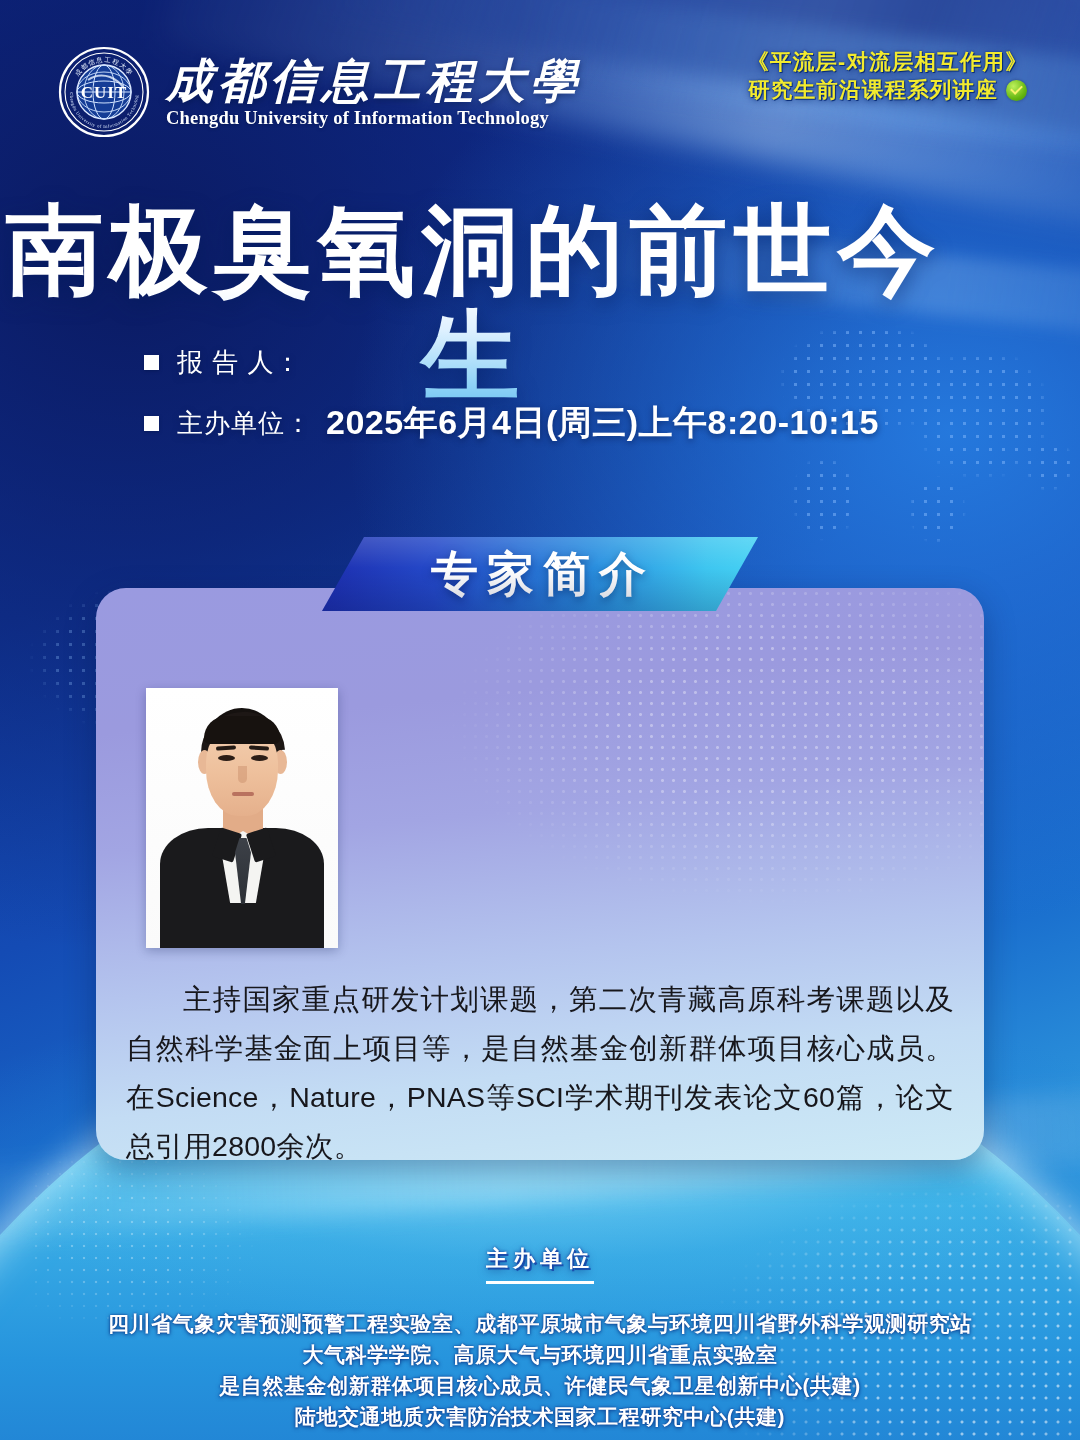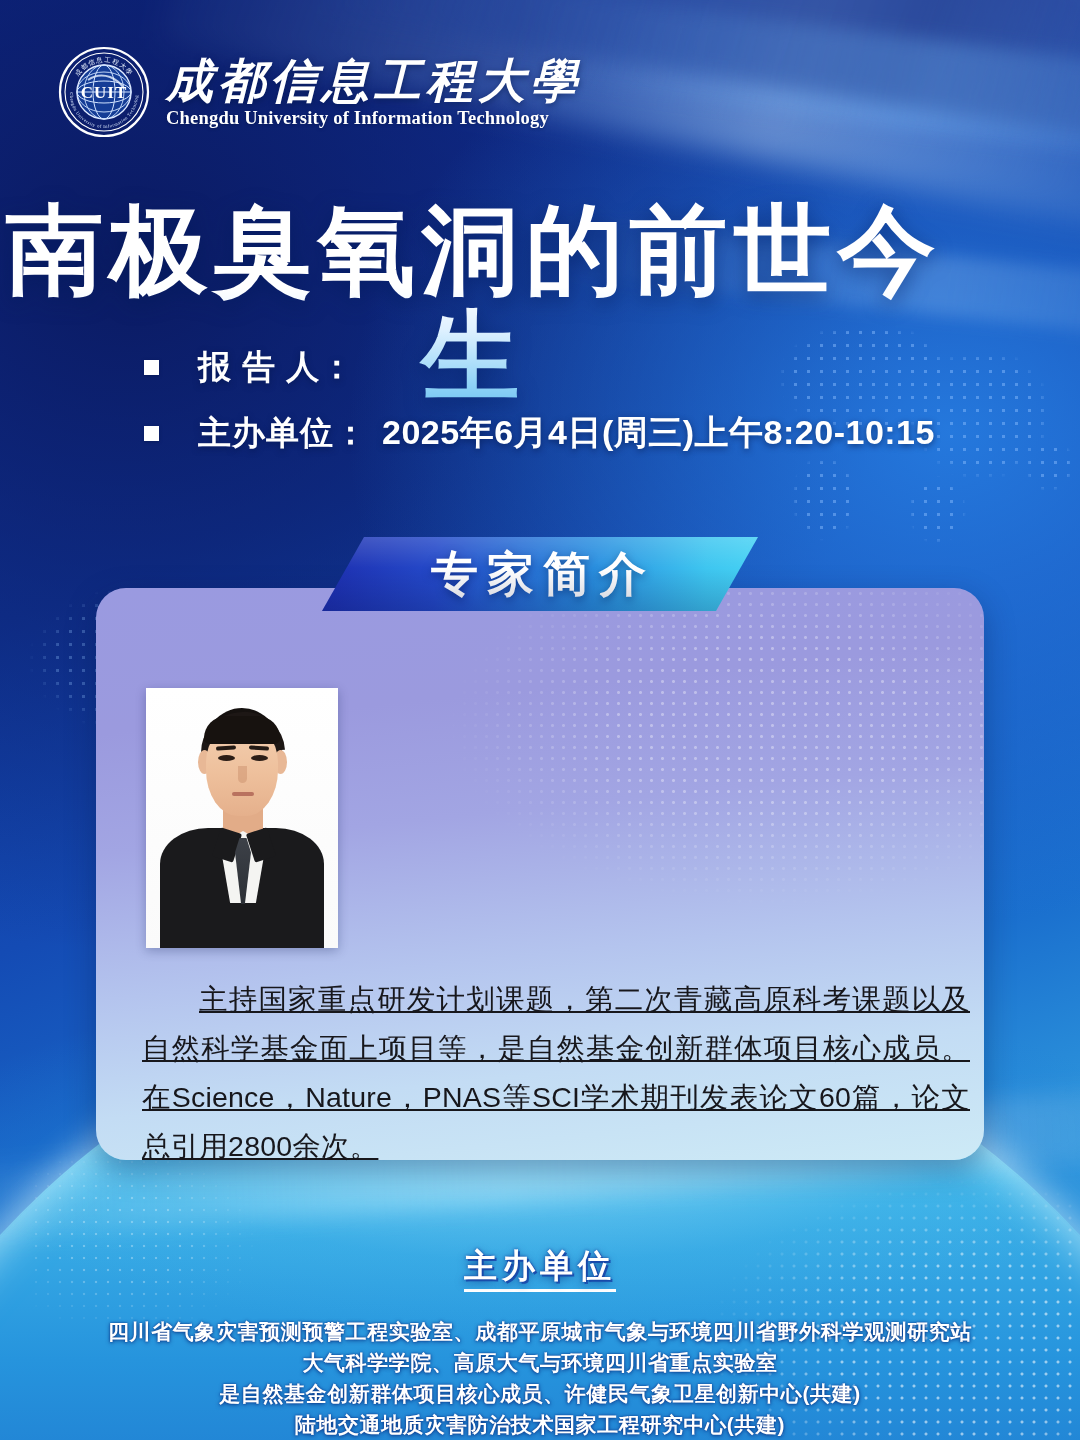--- a/index.html
+++ b/index.html
@@ -161,22 +161,22 @@
   }
 
   
   .info{ position:absolute; top:345px; left:144px; width:860px; }
   .info-row{ display:flex; align-items:center; margin-bottom:20px; }
   .bullet{
     width:15px; height:15px; background:#ffffff; flex:0 0 auto; margin-right:18px;
     box-shadow:0 1px 3px rgba(0,20,70,.5);
   }
   .info-label{
-    font-size:33px; font-weight:700; color:#ffffff; white-space:pre;
-    text-shadow:0 2px 6px rgba(0,20,70,.6); letter-spacing:1px;margin-left:21px;
+    font-size:26px; font-weight:400; color:#ffffff; white-space:pre;
+    text-shadow:0 2px 6px rgba(0,20,70,.6); letter-spacing:1px;
   }
   .info-value{
     font-size:34px; font-weight:600; color:#ffffff; white-space:pre;
     text-shadow:0 2px 6px rgba(0,20,70,.6); letter-spacing:.5px; margin-left:14px;
   }
 
   
   .panel{
     position:absolute; left:96px; top:588px; width:888px; height:572px;
     border-radius:30px;
@@ -265,34 +265,33 @@
   .p-collar-l{ position:absolute; left:70px; top:142px; width:22px; height:30px; background:#1a1a1c; transform:rotate(18deg); border-radius:2px;}
   .p-collar-r{ position:absolute; left:104px; top:142px; width:22px; height:30px; background:#1a1a1c; transform:rotate(-18deg); border-radius:2px;}
 
   
   .bio-p1{
     position:absolute; left:370px; top:672px; width:586px;
     font-size:28.5px; line-height:49px; color:#17171c; text-align:justify;
     letter-spacing:.2px;
   }
   .bio-p2{
-    position:absolute; left:142px; top:975px; width:828px;
+    position:absolute; left:126px; top:975px; width:828px;
     font-size:28.5px; line-height:49px; color:#17171c; text-align:justify;
     letter-spacing:.2px;
-    text-decoration:underline;
   }
   .indent{ text-indent:2em; }
 
   
   .footer{ position:absolute; left:0; top:1244px; width:1080px; text-align:center; }
   .footer-title{
     display:inline-block;
-    font-size:33px; font-weight:800; color:#ffffff; letter-spacing:5px;
+    font-size:22px; font-weight:800; color:#ffffff; letter-spacing:5px;
     text-shadow:0 0 3px rgba(20,60,160,.95), 2px 2px 0 rgba(25,70,170,.85), 0 3px 9px rgba(0,30,110,.6);
-    border-bottom:3px solid #ffffff;
+    padding-bottom:7px; border-bottom:3px solid #ffffff;
   }
   .footer-lines{ margin-top:24px; }
   .footer-line{
     font-size:21px; font-weight:700; color:#ffffff; letter-spacing:.6px;
     line-height:31px; white-space:nowrap;
     text-shadow:0 1px 4px rgba(0,30,110,.75), 0 0 2px rgba(10,45,140,.8);
   }
 </style>
 </head>
 <body>
@@ -337,20 +336,25 @@
           </text>
         </svg>
       </div>
       <div class="brand-text">
         <div class="brand-cn">成都信息工程大學</div>
         <div class="brand-en">Chengdu University of Information Technology</div>
       </div>
     </div>
 
     <div class="series">
+      <div class="series-line">《平流层-对流层相互作用》</div>
+      <div class="series-line row2">
+        <span>研究生前沿课程系列讲座</span>
+        <span class="verified"></span>
+      </div>
     </div>
   </div>
 
   <div class="title">南极臭氧洞的前世今生</div>
 
   <div class="info">
     <div class="info-row">
       <span class="bullet"></span>
       <span class="info-label">报 告 人：</span>
     </div>

